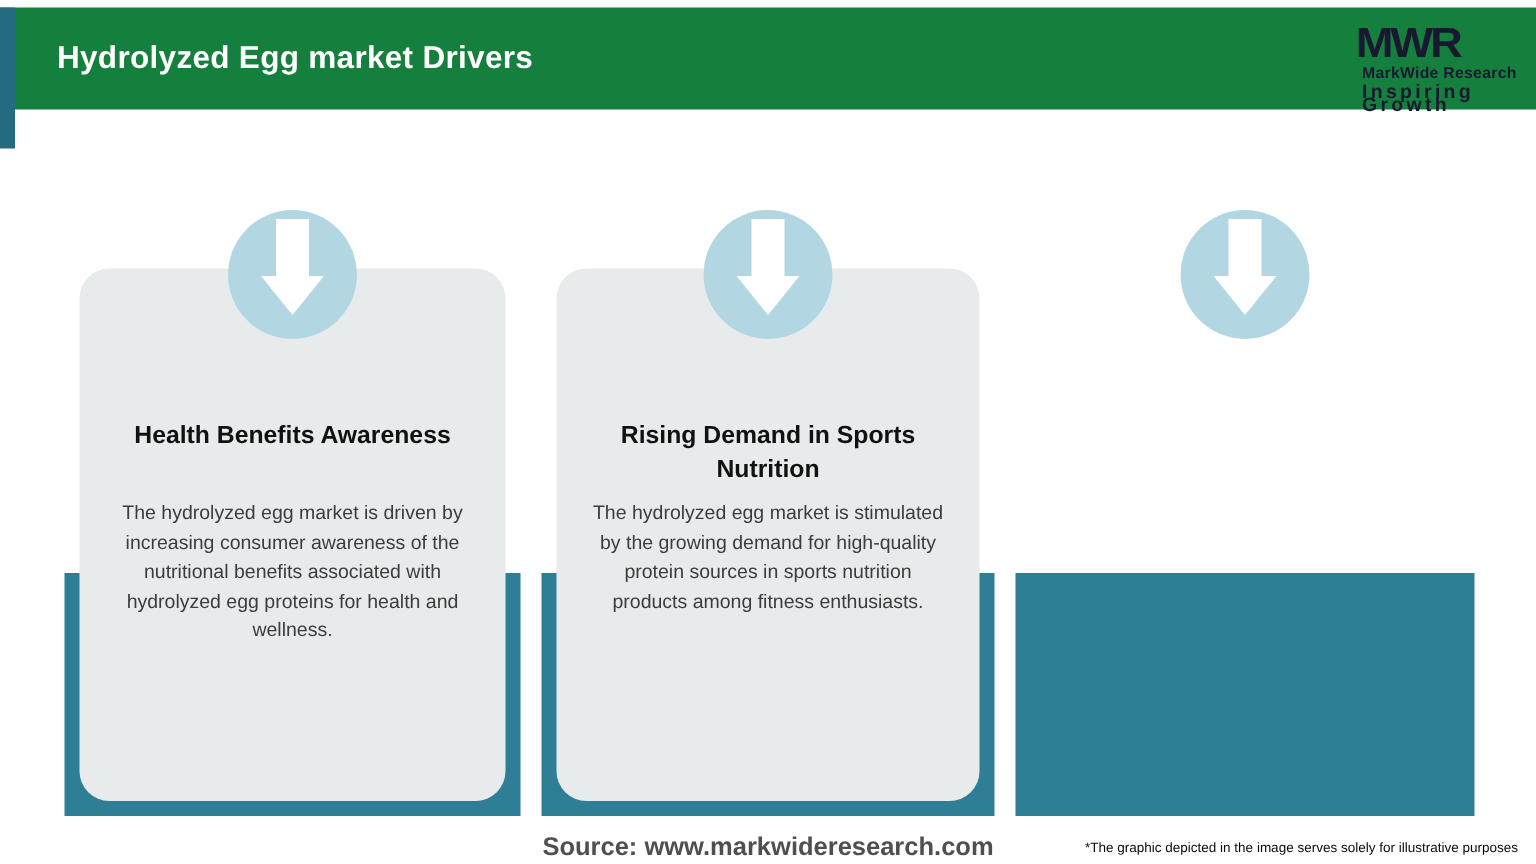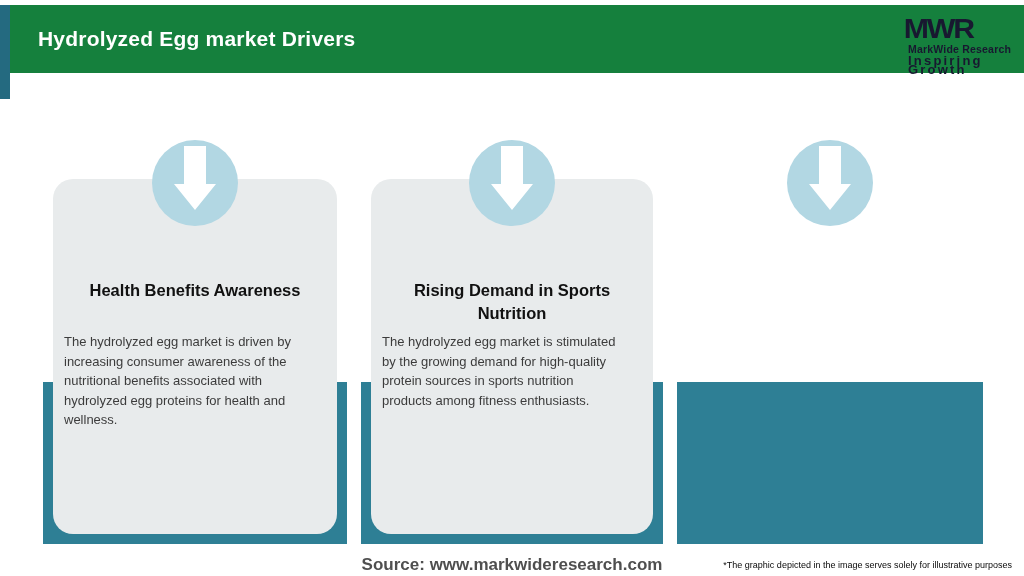--- a/index.html
+++ b/index.html
@@ -49,21 +49,21 @@
     position:absolute; left:50%; top:0; width:86px; height:86px; margin-left:-43px;
     border-radius:50%; background:#b2d7e3; z-index:2;
   }
   .circle svg { display:block; }
   .card-title {
     position:absolute; top:70px; left:12px; right:12px; text-align:center;
     font-size:16.5px; font-weight:bold; color:#111111; line-height:23px;margin-top:30px;
   }
   .card-body {
     position:absolute; top:153px; left:11px; right:11px;
-    font-size:13px; line-height:19.5px; color:#3c3c3c; white-space:pre-line;
+    font-size:13px; line-height:19.5px; color:#3c3c3c; white-space:pre-line;text-align:center;
   }
 
   
   .source {
     position:absolute; left:0; width:100%; top:555px; text-align:center;
     font-size:17px; font-weight:bold; color:#4f4f4f;
   }
   .disclaimer {
     position:absolute; right:12px; top:560px; font-size:9px; color:#0a0a0a;
   }

